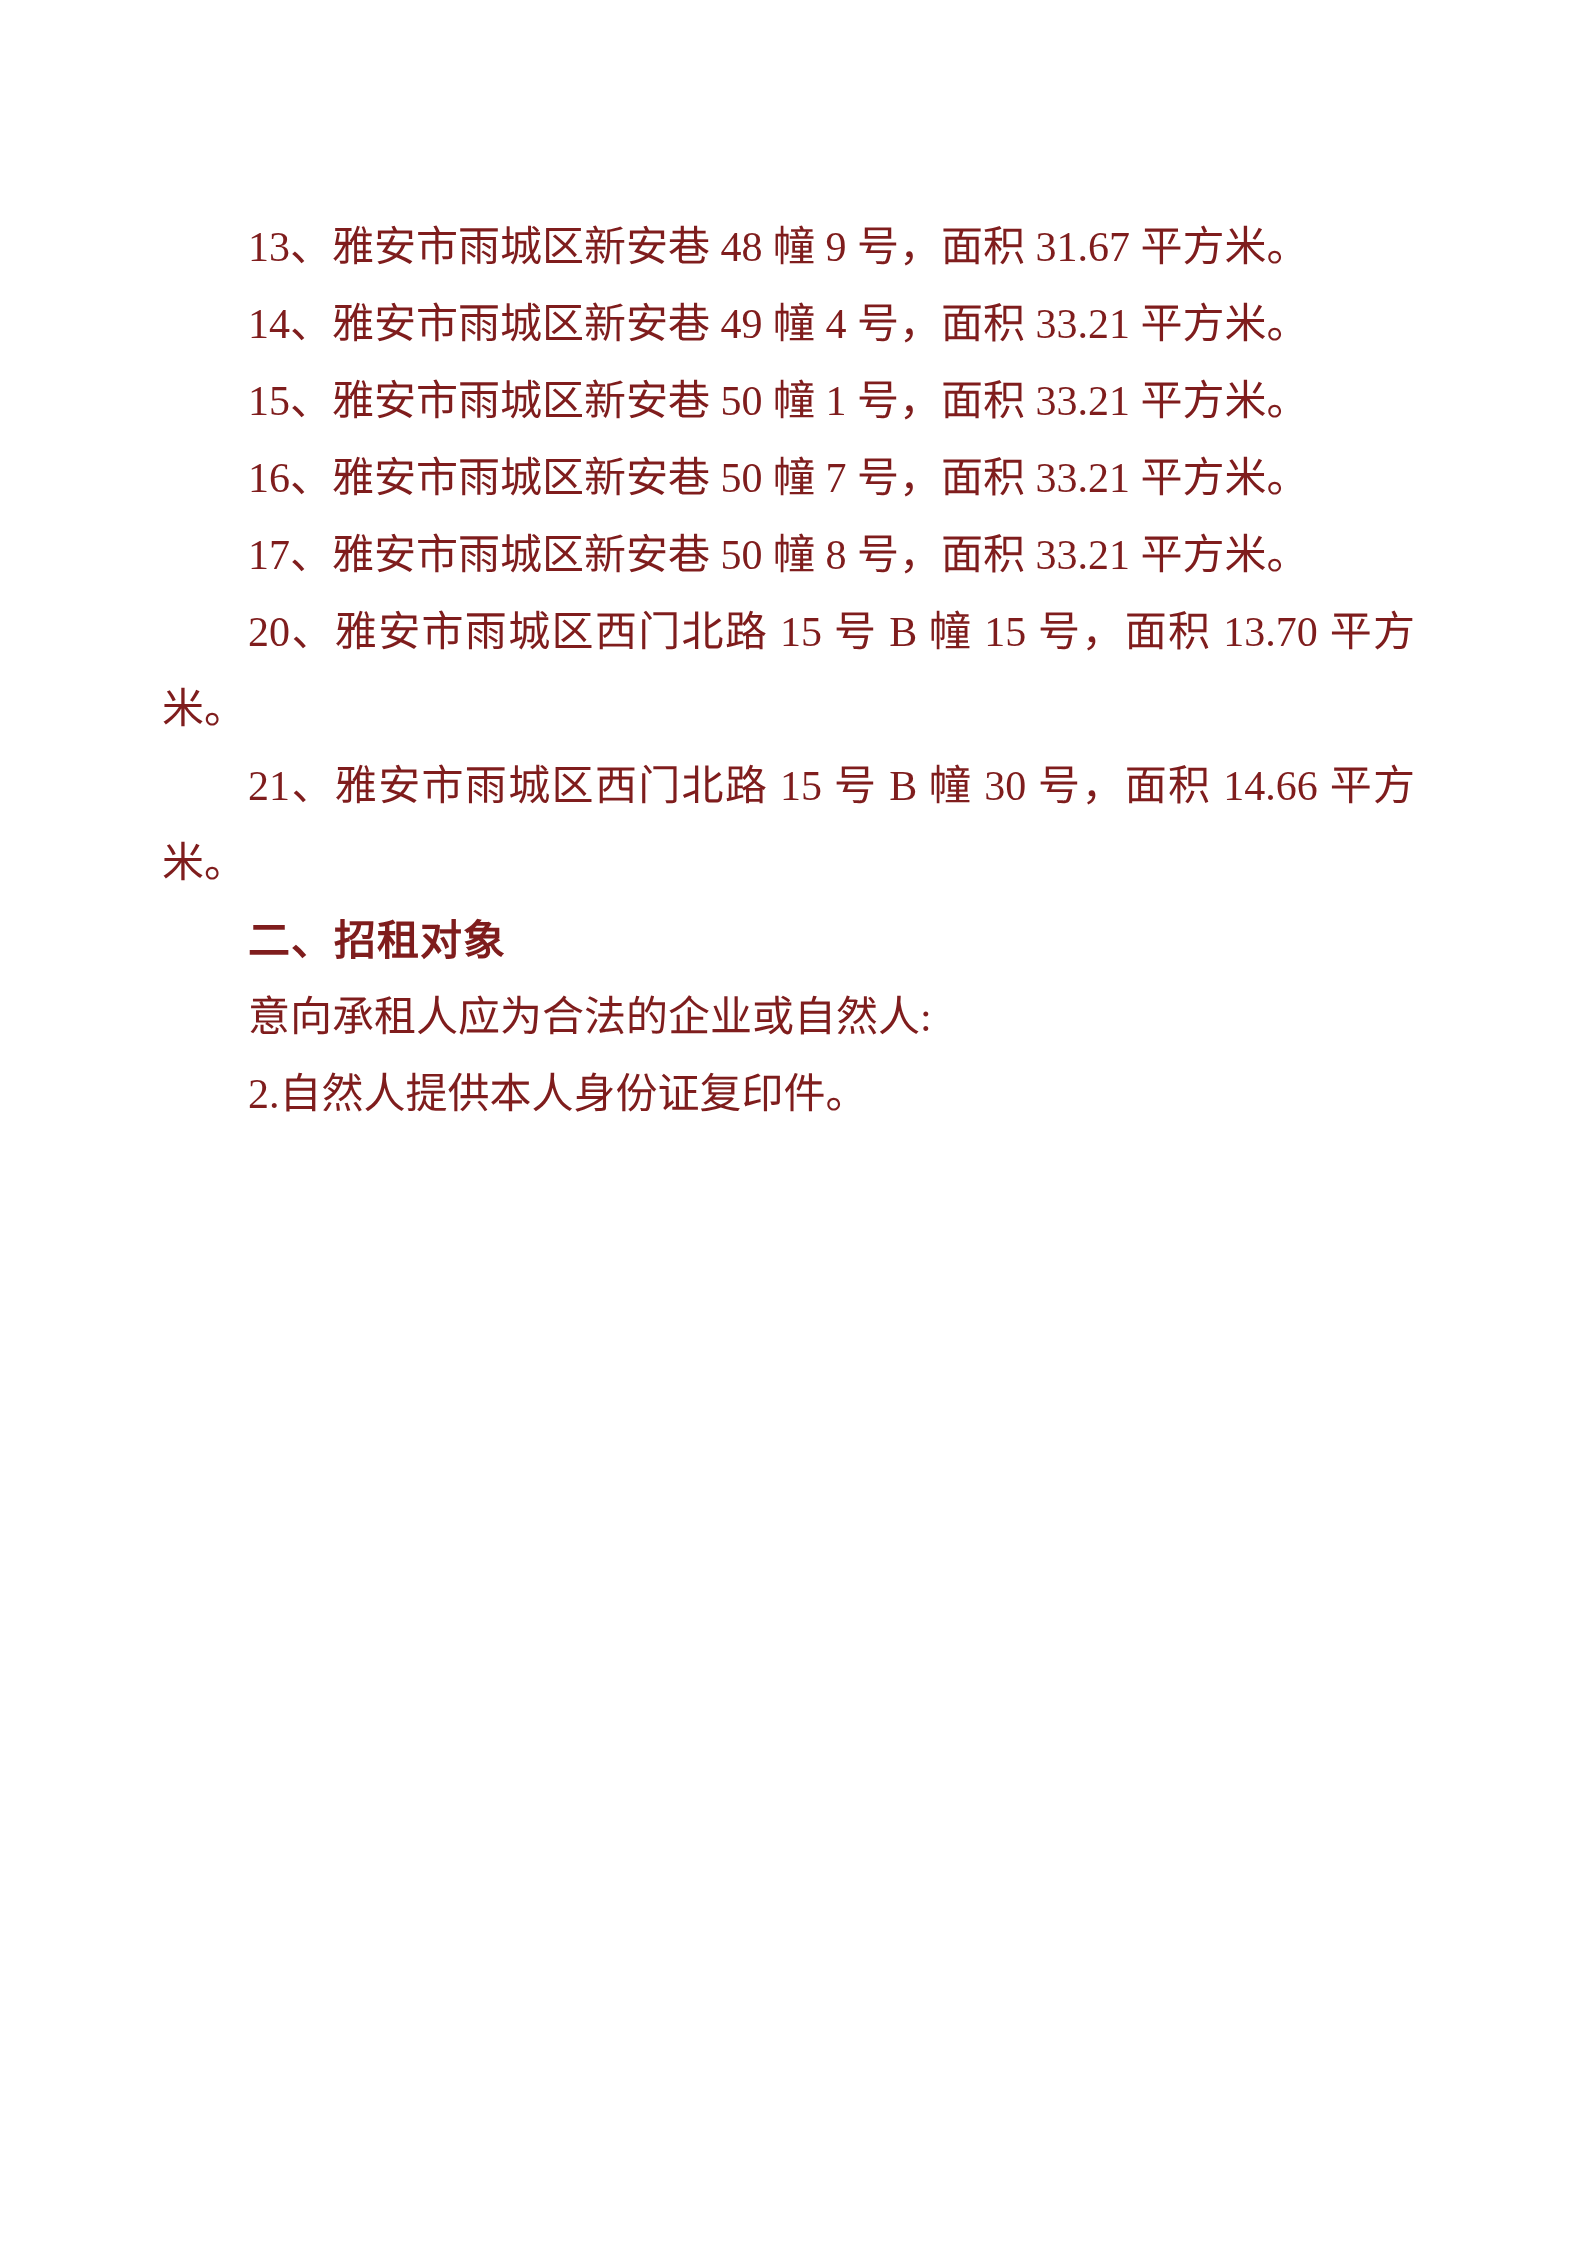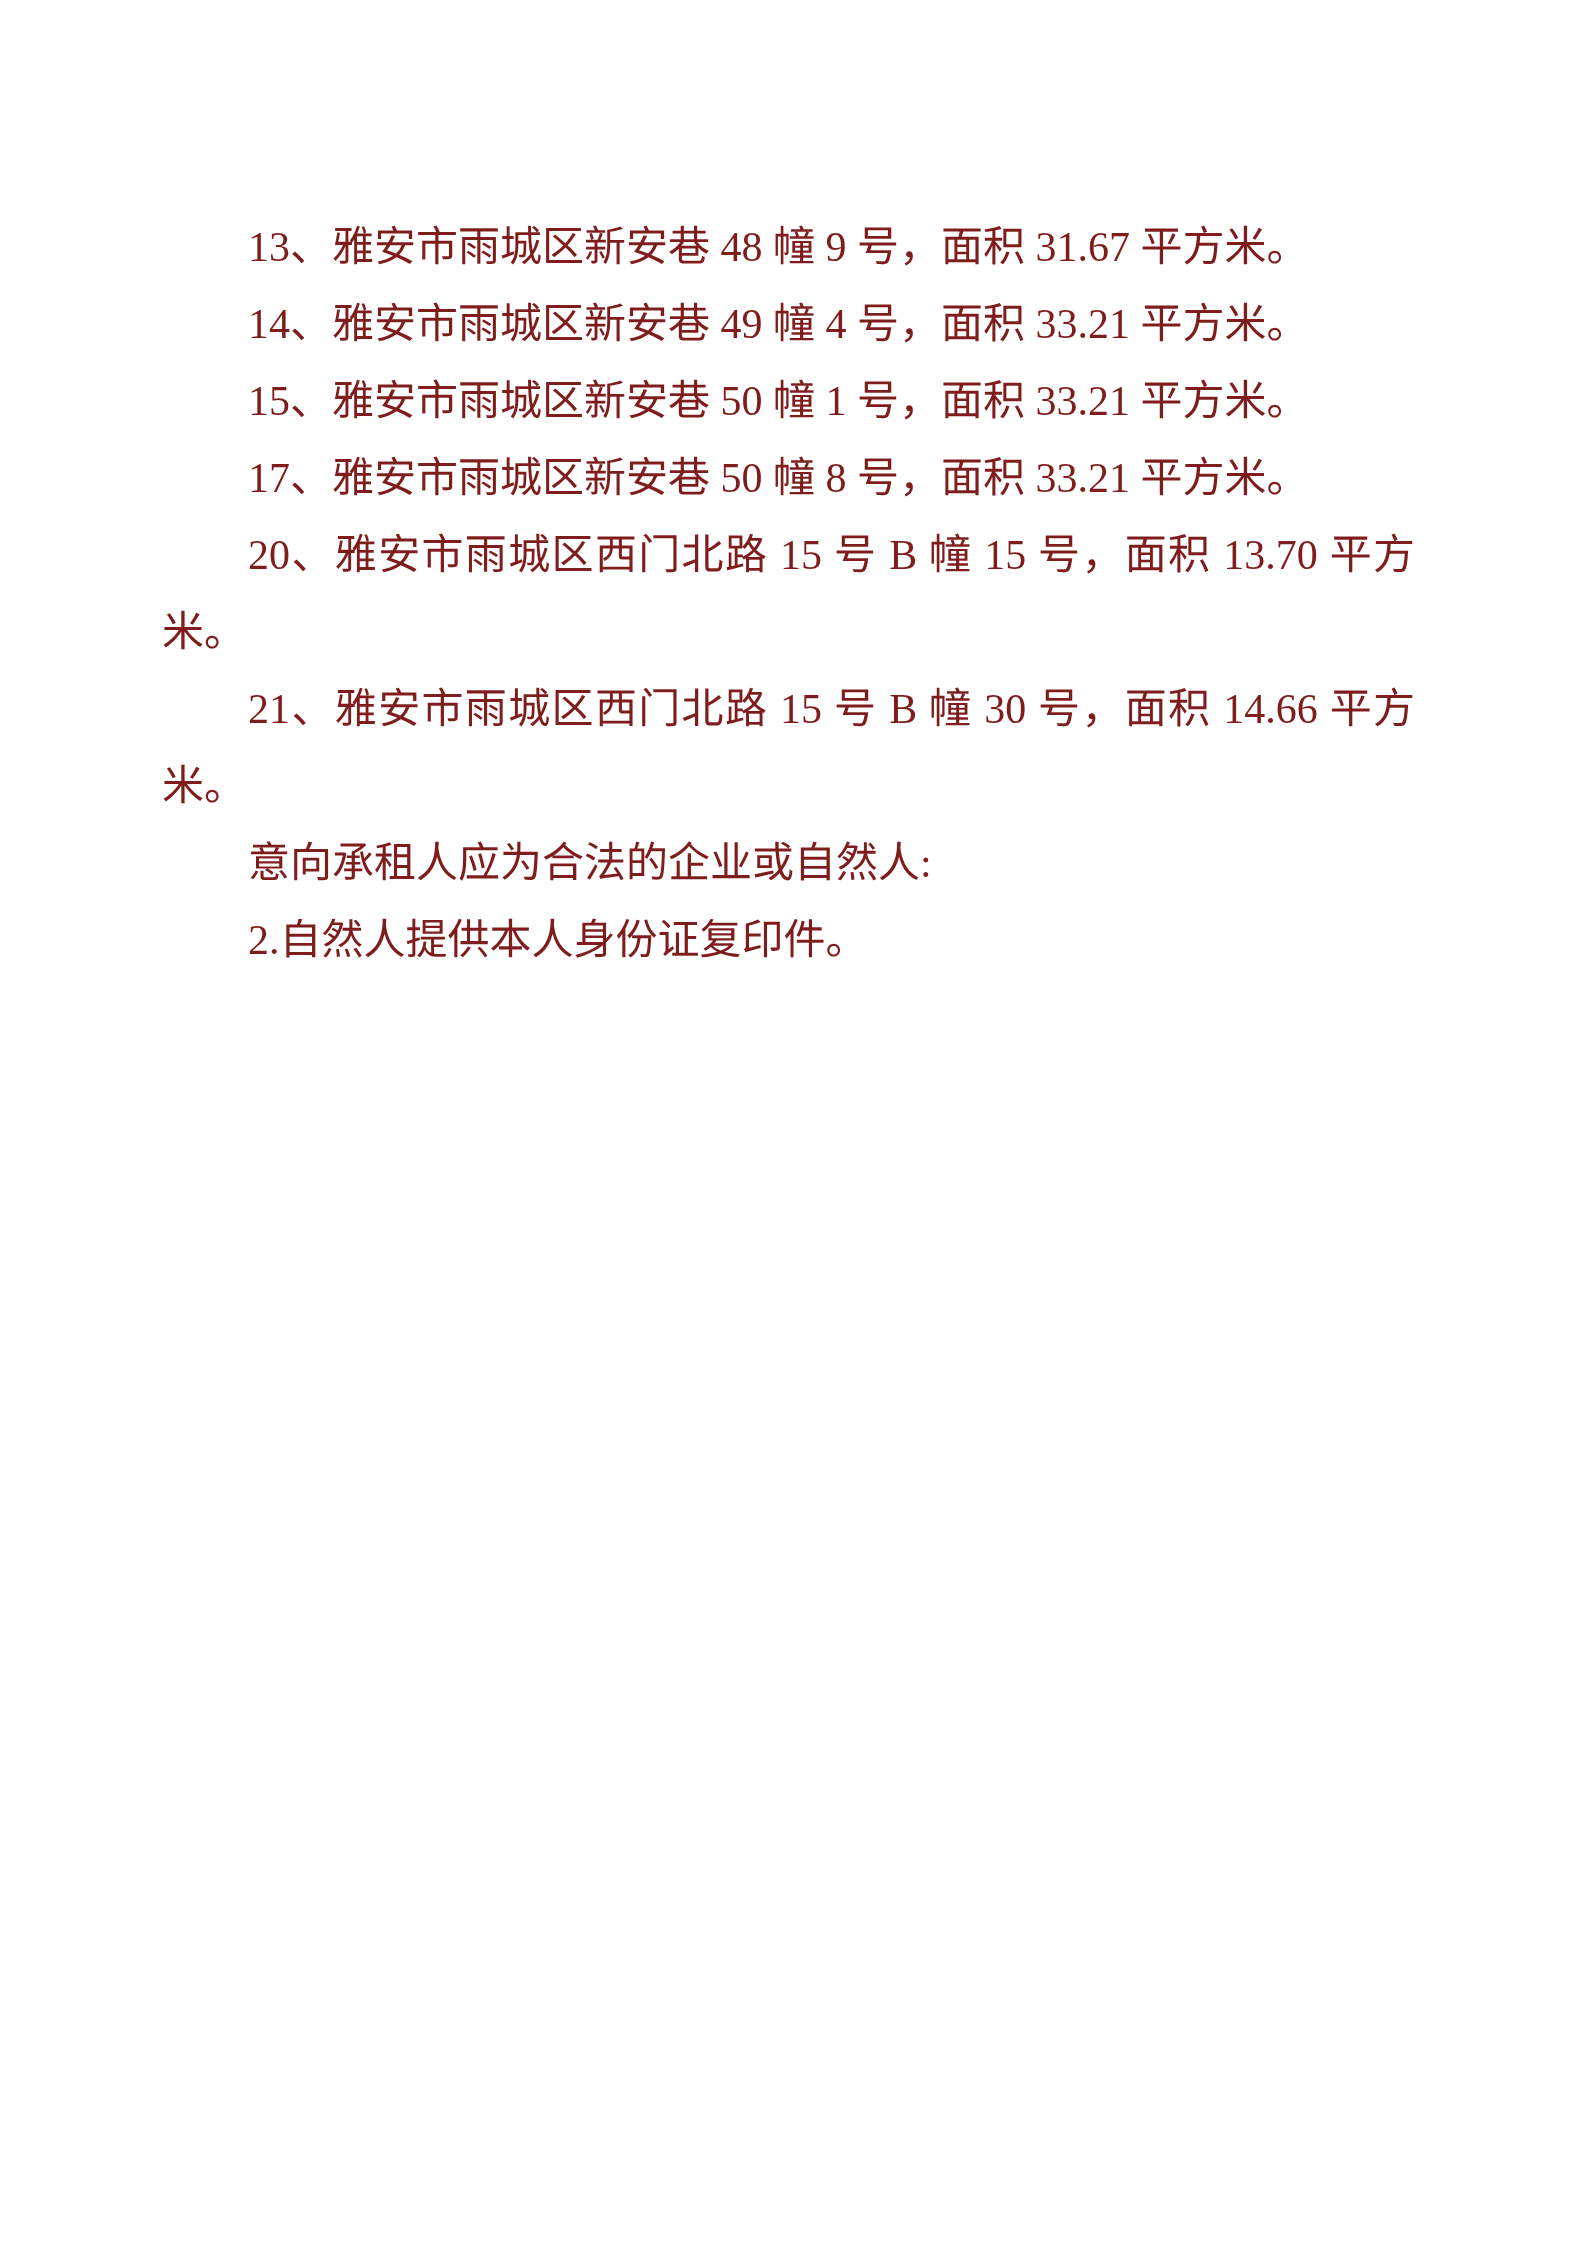--- a/index.html
+++ b/index.html
@@ -38,20 +38,22 @@
     letter-spacing: 1px;
   }
 </style>
 </head>
 <body>
 
 <div class="page">
   <p class="para">13、雅安市雨城区新安巷 48 幢 9 号，面积 31.67 平方米。</p>
   <p class="para">14、雅安市雨城区新安巷 49 幢 4 号，面积 33.21 平方米。</p>
   <p class="para">15、雅安市雨城区新安巷 50 幢 1 号，面积 33.21 平方米。</p>
+  <p class="para">16、雅安市雨城区新安巷 50 幢 7 号，面积 33.21 平方米。</p>
   <p class="para">17、雅安市雨城区新安巷 50 幢 8 号，面积 33.21 平方米。</p>
   <p class="para">20、雅安市雨城区西门北路 15 号 B 幢 15 号，面积 13.70 平方米。</p>
   <p class="para">21、雅安市雨城区西门北路 15 号 B 幢 30 号，面积 14.66 平方米。</p>
 
+  <h2 class="heading">二、招租对象</h2>
   <p class="para">意向承租人应为合法的企业或自然人:</p>
   <p class="para">2.自然人提供本人身份证复印件。</p>
 
 </div>
 
 </body></html>

